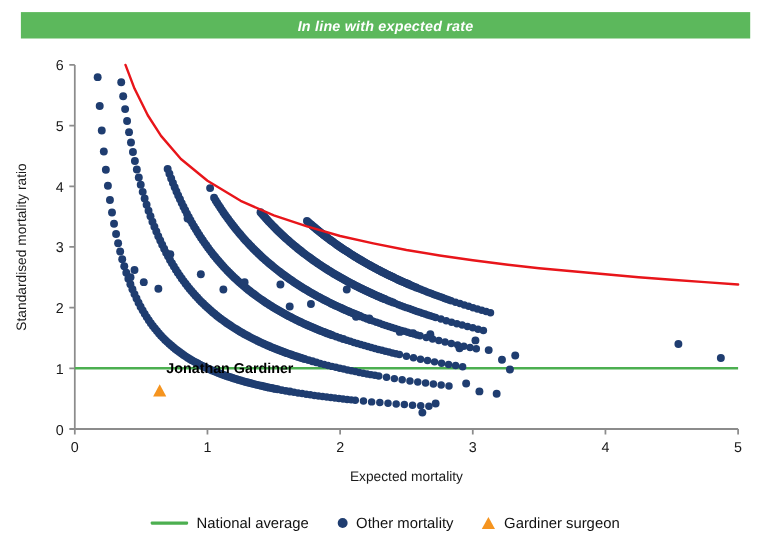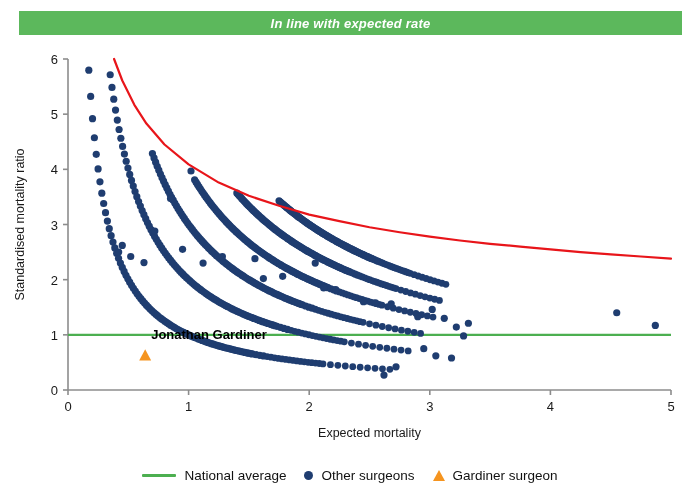--- a/index.html
+++ b/index.html
@@ -32,21 +32,21 @@
   
   .chart-wrap { position: absolute; left: 0; top: 40px; width: 700px; height: 415px; }
   .chart-svg { display: block; }
 
   
   .legend {
     position: absolute;
     left: 0; top: 455px;
     width: 700px; height: 40px;
     display: flex; align-items: center; justify-content: center;
-    gap: 18px;
+    gap: 26px;
   }
   .legend-item { display: flex; align-items: center; gap: 8px; }
   .legend-label { font-size: 13.5px; color: #111111; white-space: nowrap; }
   .legend-line { width: 34px; height: 3px; border-radius: 1px; display: block; }
   .legend-dot { width: 9px; height: 9px; border-radius: 50%; display: block; }
   .legend-tri {
     width: 0; height: 0;
     border-left: 6px solid transparent;
     border-right: 6px solid transparent;
   }
@@ -867,21 +867,21 @@
       </svg>
   </div>
 
   <div class="legend" id="legend">
       <div class="legend-item">
         <span class="legend-line" style="background: rgb(76, 175, 80);"></span>
         <span class="legend-label">National average</span>
       </div>
       <div class="legend-item">
         <span class="legend-dot" style="background: rgb(31, 61, 112);"></span>
-        <span class="legend-label">Other surgeons</span>
+        <span class="legend-label">Other mortality</span>
       </div>
       <div class="legend-item">
         <span class="legend-tri" style="border-bottom: 11px solid rgb(245, 148, 31);"></span>
         <span class="legend-label">Gardiner surgeon</span>
       </div>
     </div>
 
 </div>
 
 </body></html>

